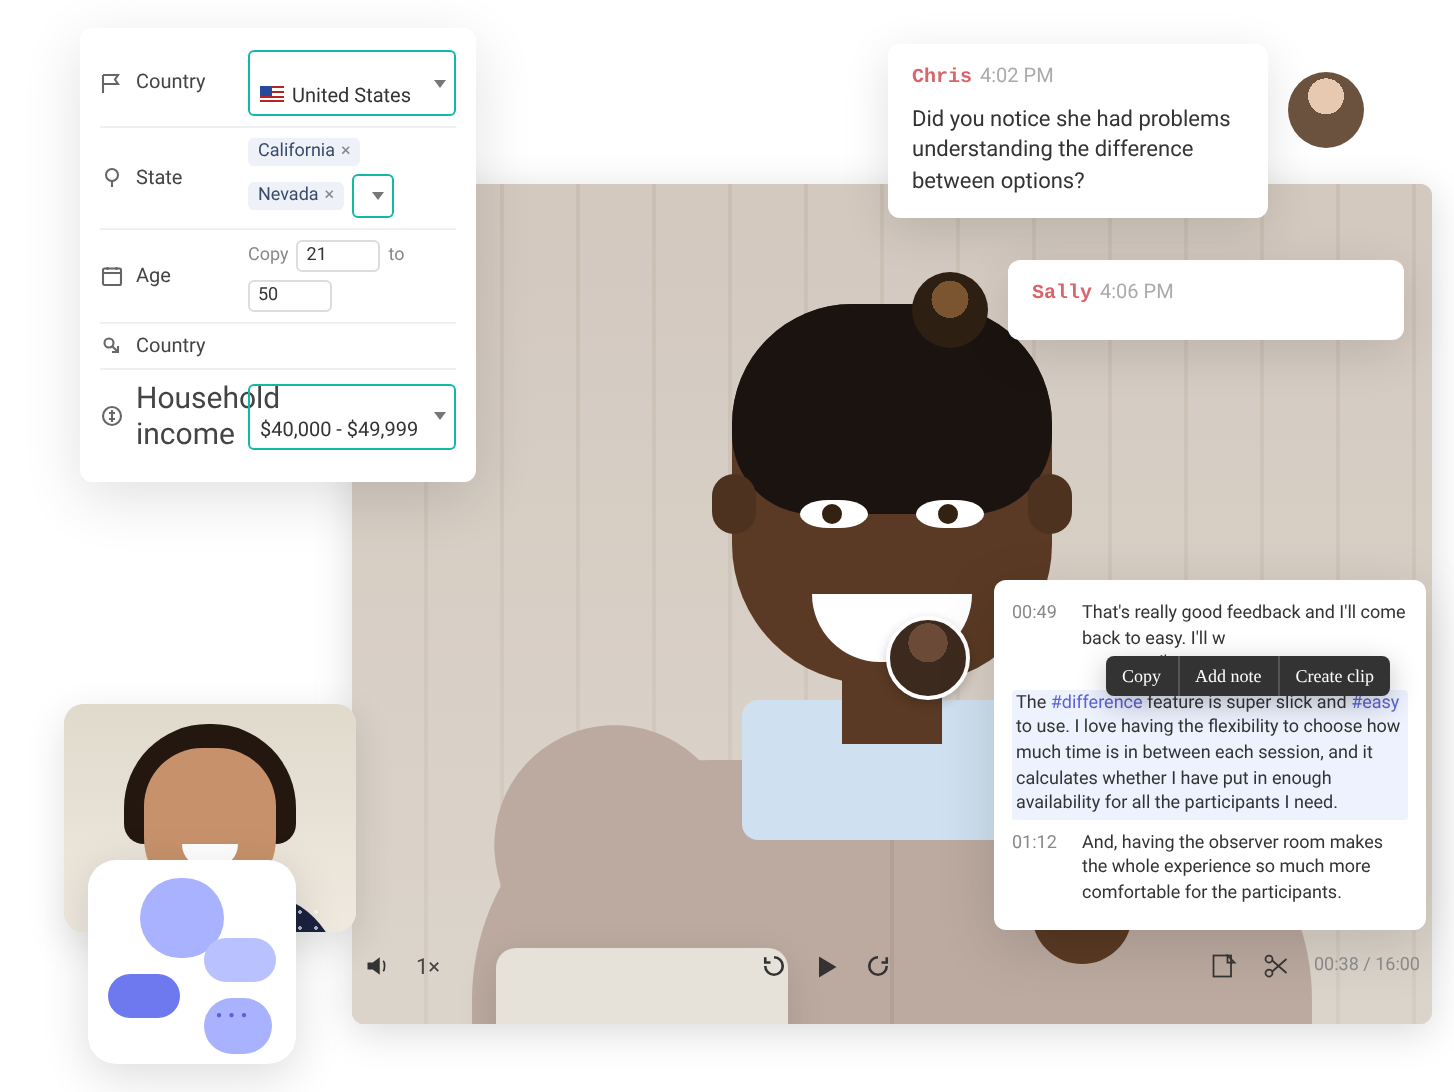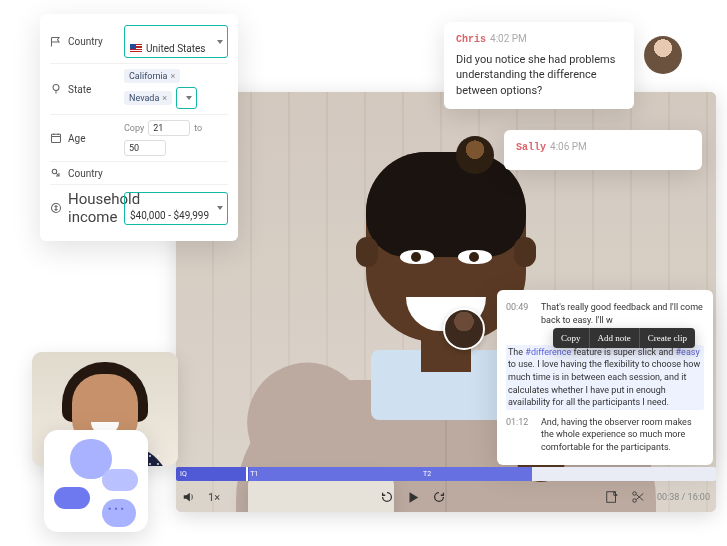--- a/index.html
+++ b/index.html
@@ -239,32 +239,20 @@
     <span class="tcopy">And, having the observer room makes the whole experience so much more comfortable for the participants.</span>
   </div>
 </div>
 <div class="tmenu">
   <span>Copy</span>
   <span>Add note</span>
   <span>Create clip</span>
 </div>
 
 <div class="player">
-  <div class="track">
-    <div class="seg s1">
-        <span class="seglab">IQ</span>
-      </div>
-    <div class="seg s2">
-        <span class="seglab">T1</span>
-      </div>
-    <div class="seg s3">
-        <span class="seglab">T2</span>
-      </div>
-    <div class="prog"></div>
-  </div>
   <div class="ctrls">
     <div class="left">
       <span class="icon">
           <svg viewBox="0 0 16 16">
             <path d="M2 6v4h3l4 3V3L5 6z"></path>
             <path d="M11 5c1 1 1 5 0 6" fill="none" stroke="#333"></path>
           </svg>
         </span>
       <span>1×</span>
     </div>

